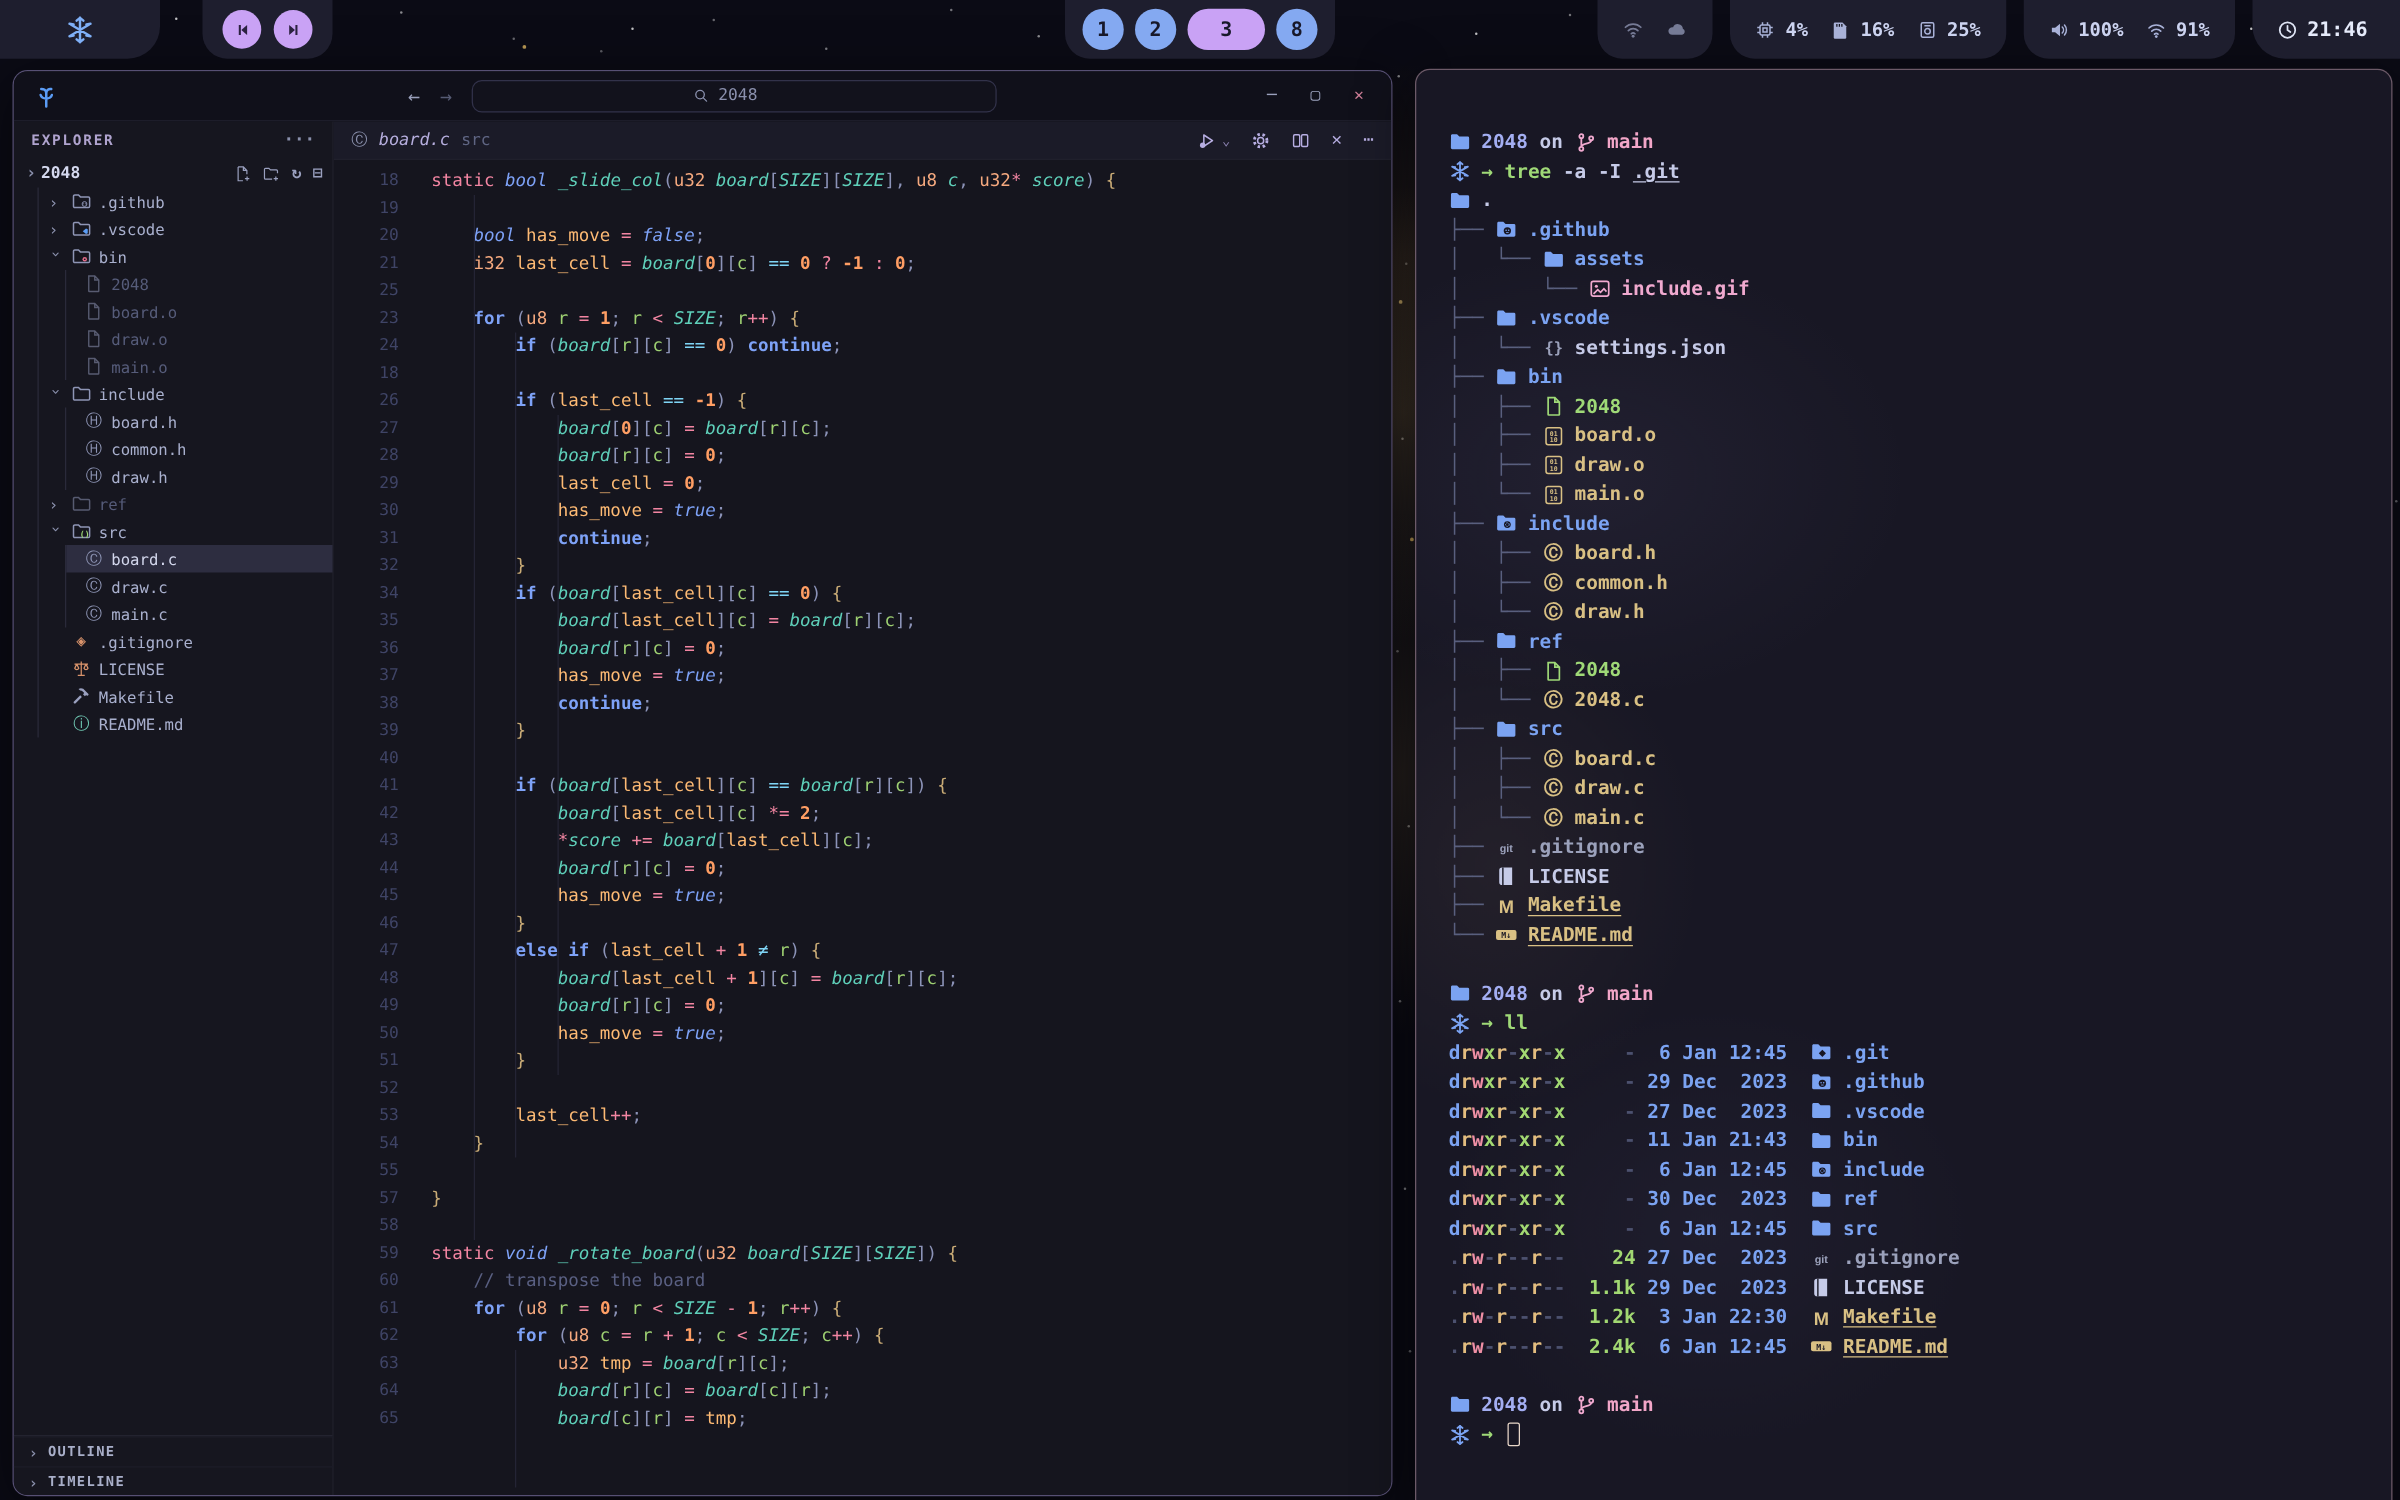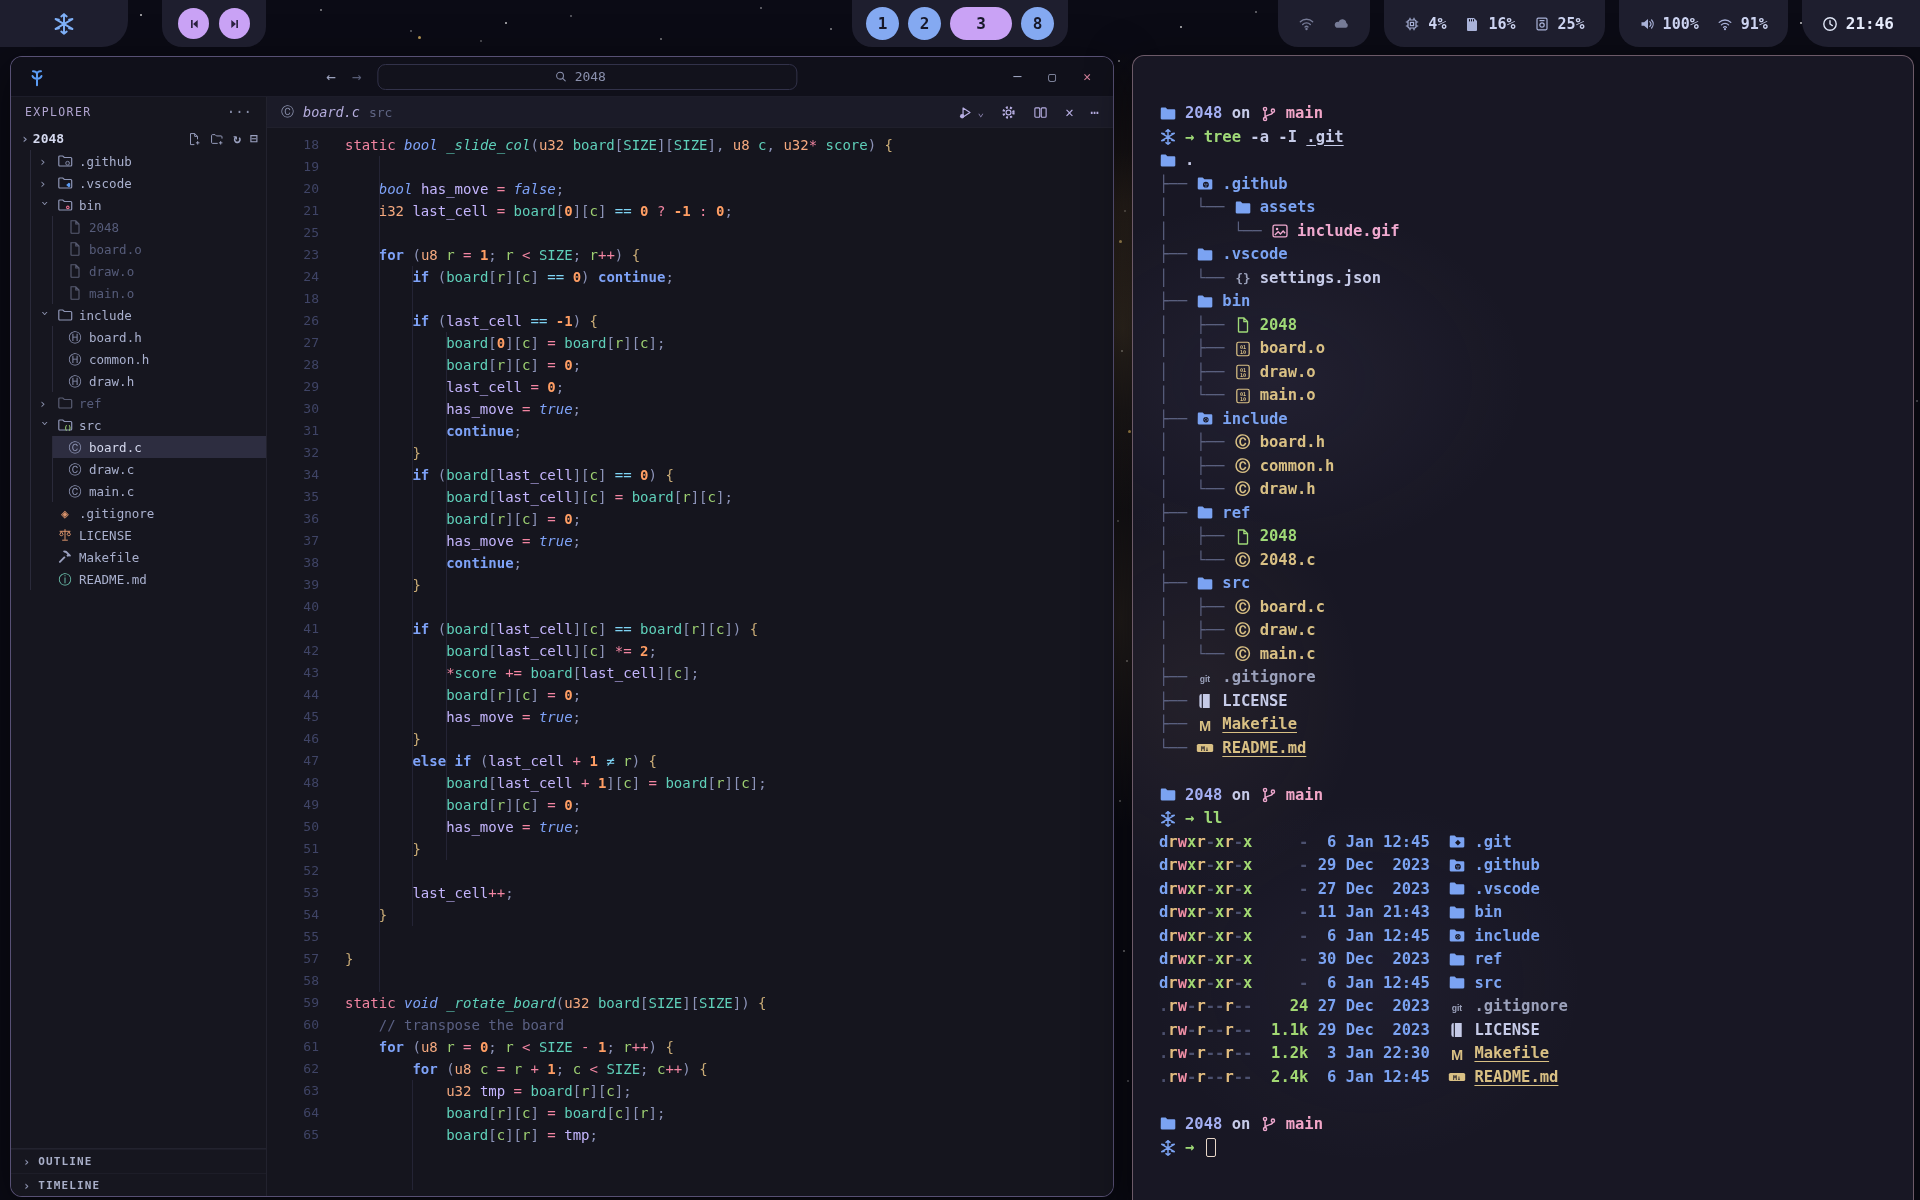--- a/index.html
+++ b/index.html
@@ -67,21 +67,21 @@
     font-family:"DejaVu Sans Mono",monospace}
   .win-controls{margin-left:auto;margin-right:22px;display:flex;gap:27px;font-size:13px;color:#9ba1bd;
     font-family:"DejaVu Sans Mono",monospace}
   .win-controls .ctl-close{color:#d07f98}
 
   
   .editor-body{display:flex;height:1100px}
   .sidebar{width:256px;background:#16161f;border-right:1px solid #22222e;display:flex;flex-direction:column;
     font-family:"DejaVu Sans Mono",monospace}
   .exp-header{height:30px;display:flex;align-items:center;padding:0 14px;justify-content:space-between;
-    color:#b0a4cf;font-size:11.5px;letter-spacing:1.4px;font-weight:normal}
+    color:#b0a4cf;font-size:11.5px;letter-spacing:1.4px;font-weight:bold}
   .exp-header .dots{color:#8a90ac;font-size:14px;letter-spacing:0}
   .root-row{height:23px;display:flex;align-items:center;padding:0 8px 0 10px;color:#d5d9ef;font-weight:bold;font-size:13px;gap:4px}
   .root-row .chev{color:#8a90ac}
   .exp-actions{margin-left:auto;display:flex;gap:9px;color:#9aa0bf;font-size:13px;align-items:center}
   .exp-actions .svgi{width:14px;height:14px}
   .tree{flex:0 0 auto;padding-left:12px}
   .kids{border-left:1px solid #2a2a3a;margin-left:7px}
   .kids .kids{margin-left:21px}
   .trow{height:22px;display:flex;align-items:center;gap:6px;color:#a9b0ce;font-size:12.5px;padding-left:8px;
     white-space:nowrap}
@@ -116,22 +116,22 @@
   .code{flex:1;position:relative;padding-top:6px;font-family:"DejaVu Sans Mono",monospace;font-size:14px;line-height:22px}
   .cl{display:flex;white-space:pre}
   .gut{width:78px;flex:0 0 auto;text-align:right;padding-right:26px;color:#3f4466;font-size:13px}
   .guide{position:absolute;width:1px;background:#242435}
   .g1{left:calc(78px + 4ch);top:28px;height:836px}
   .g2{left:calc(78px + 8ch);top:138px;height:660px}
   .g3{left:calc(78px + 12ch);top:204px;height:528px}
   .g4{left:calc(78px + 8ch);top:952px;height:110px}
   .tk-p{color:#8c93b8}.tk-b{color:#c9ab76}.tk-k{color:#f285a2}
   .tk-c{color:#7ea2f7;font-weight:bold}.tk-B{color:#7ea2f7;font-style:italic}
-  .tk-t{color:#f5a97f}.tk-f{color:#5fd0ba;font-style:italic}.tk-m{color:#5fd0ba;}
-  .tk-i{color:#9ed072}.tk-v{color:#c4b5fd}.tk-n{color:#ff9e64;font-weight:bold}
+  .tk-t{color:#f5a97f}.tk-f{color:#5fd0ba;font-style:italic}.tk-m{color:#5fd0ba;font-style:italic}
+  .tk-i{color:#9ed072}.tk-v{color:#fdba74}.tk-n{color:#ff9e64;font-weight:bold}
   .tk-q{color:#7fd4f5}.tk-x{color:#5a6083;}
 
   
   .term{padding:46px 26px 20px 26px;font-family:"DejaVu Sans Mono",monospace;font-size:15.5px;line-height:23.5px;
     font-weight:bold;color:#c6cbe8}
   .tl{display:flex;align-items:center;white-space:pre;height:23.5px}
   .tl .ic{width:18px;height:18px;display:inline-flex;align-items:center;justify-content:center;margin-right:8px;flex:0 0 auto}
   .tl .ic.txt{font-size:15px}
   .t-dim{color:#595f7e;font-weight:normal}
   .t-white{color:#c6cbe8}.t-green{color:#9fd977}

